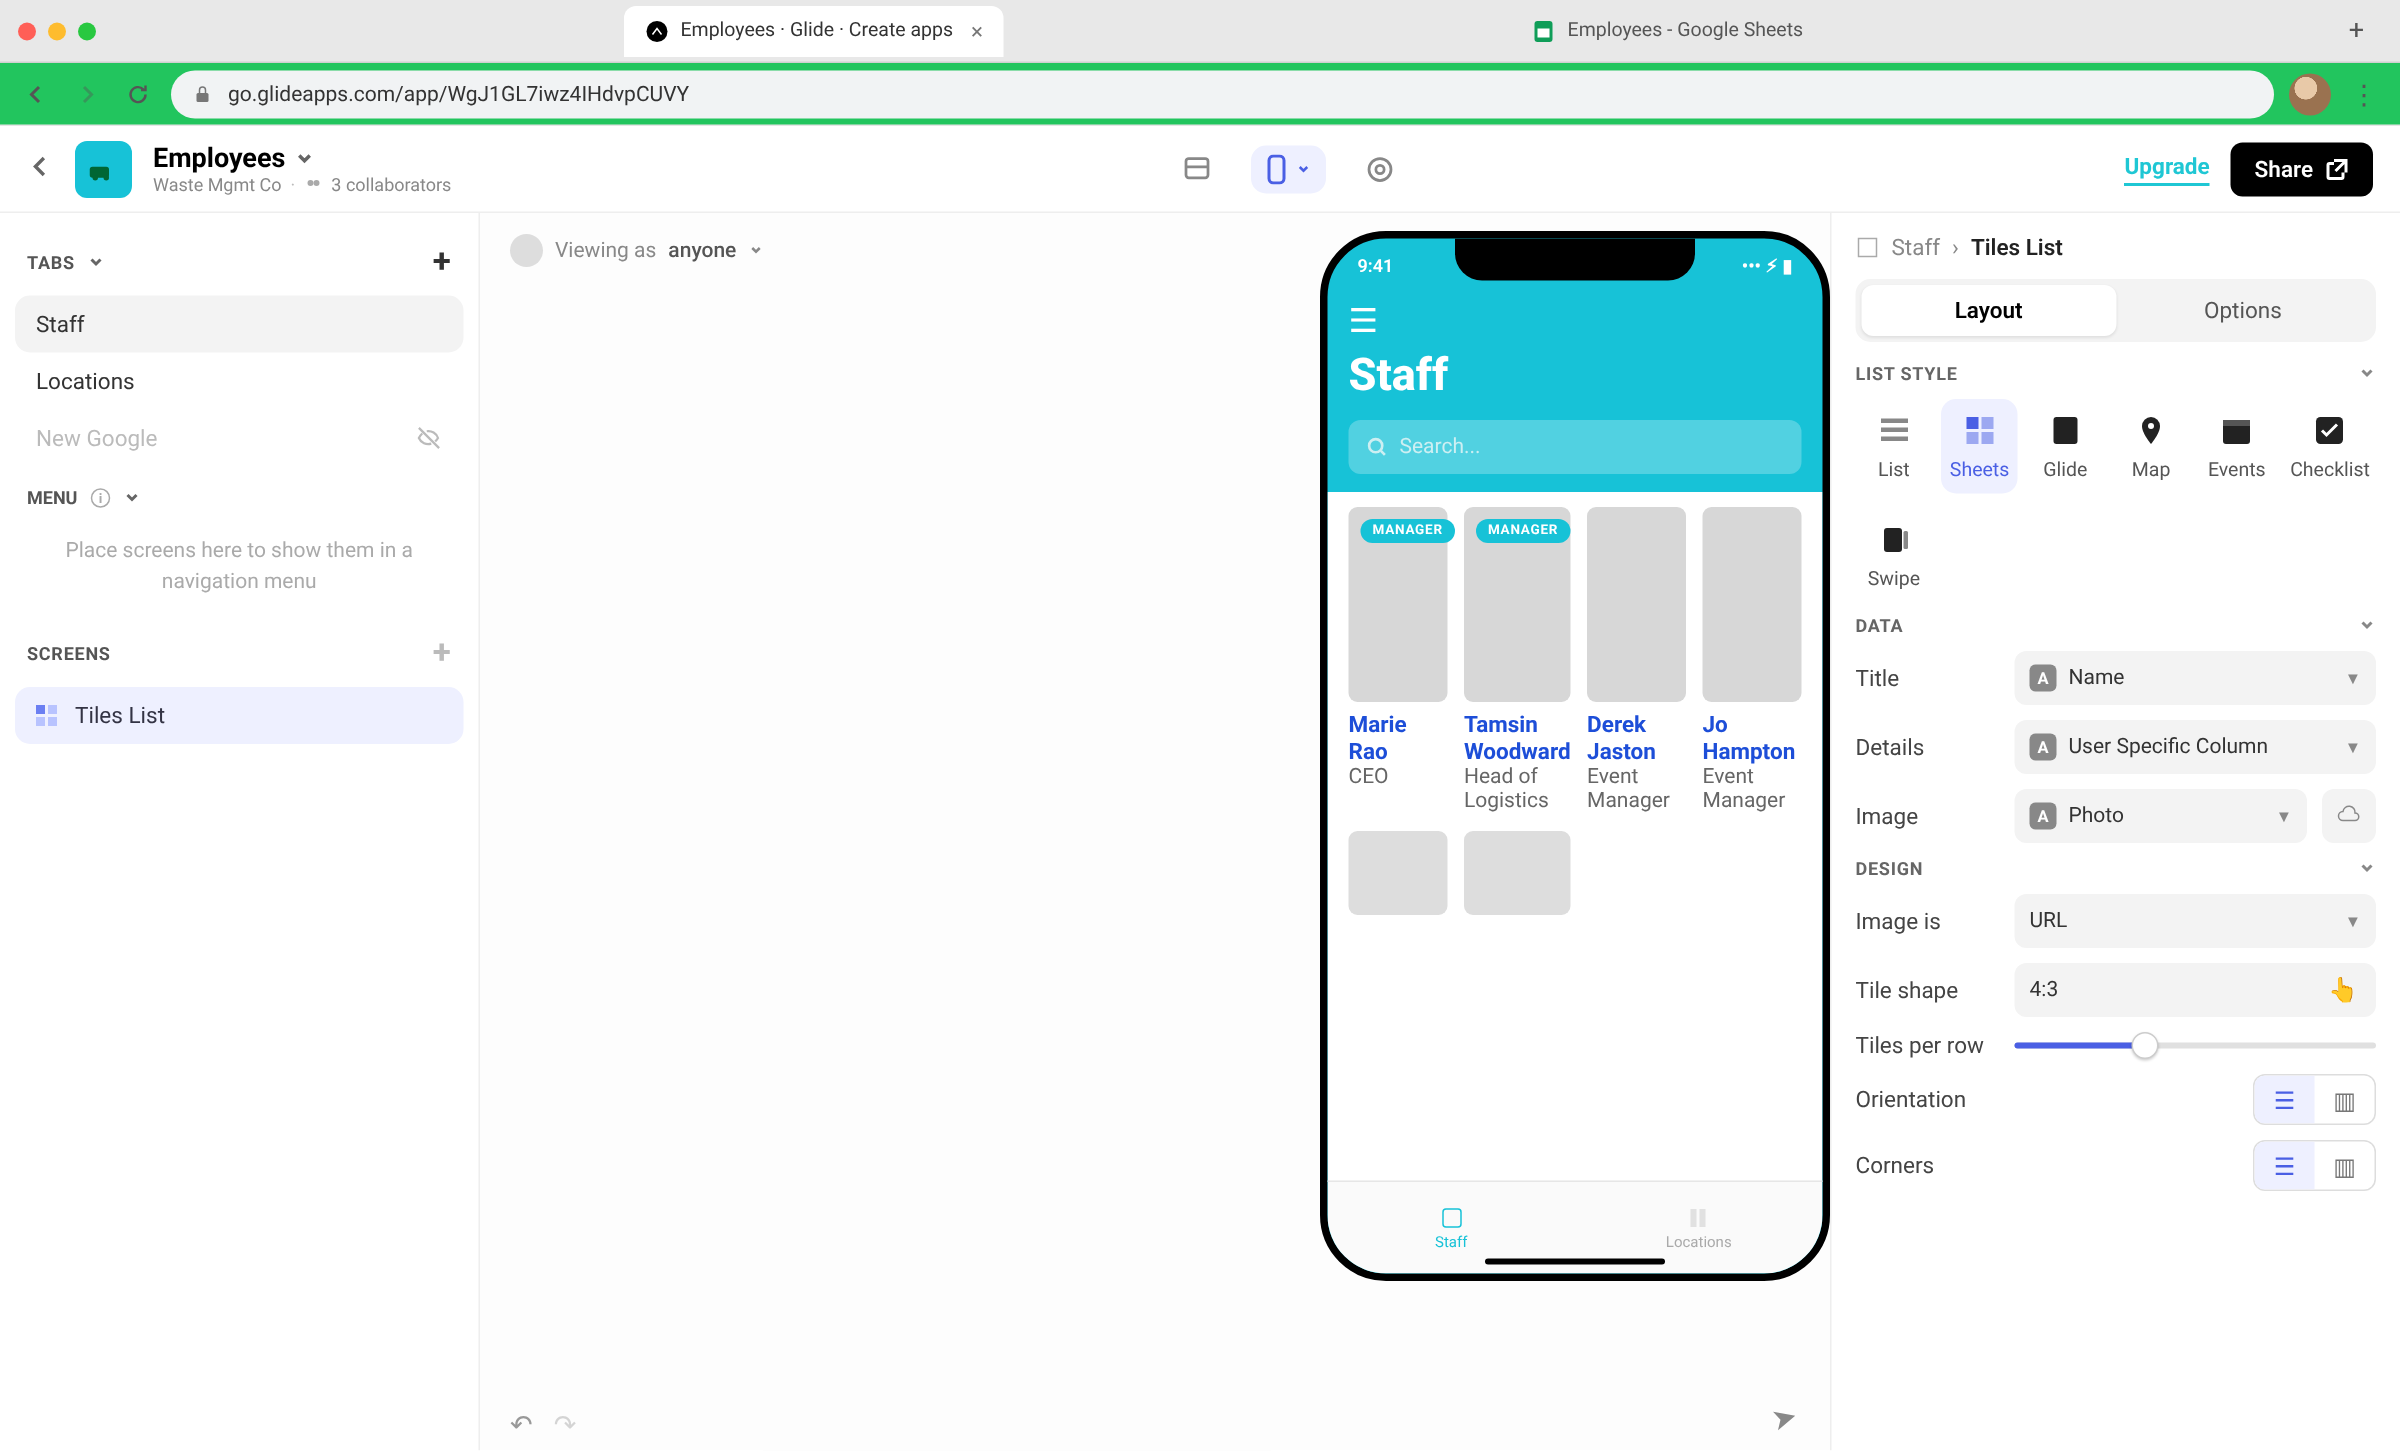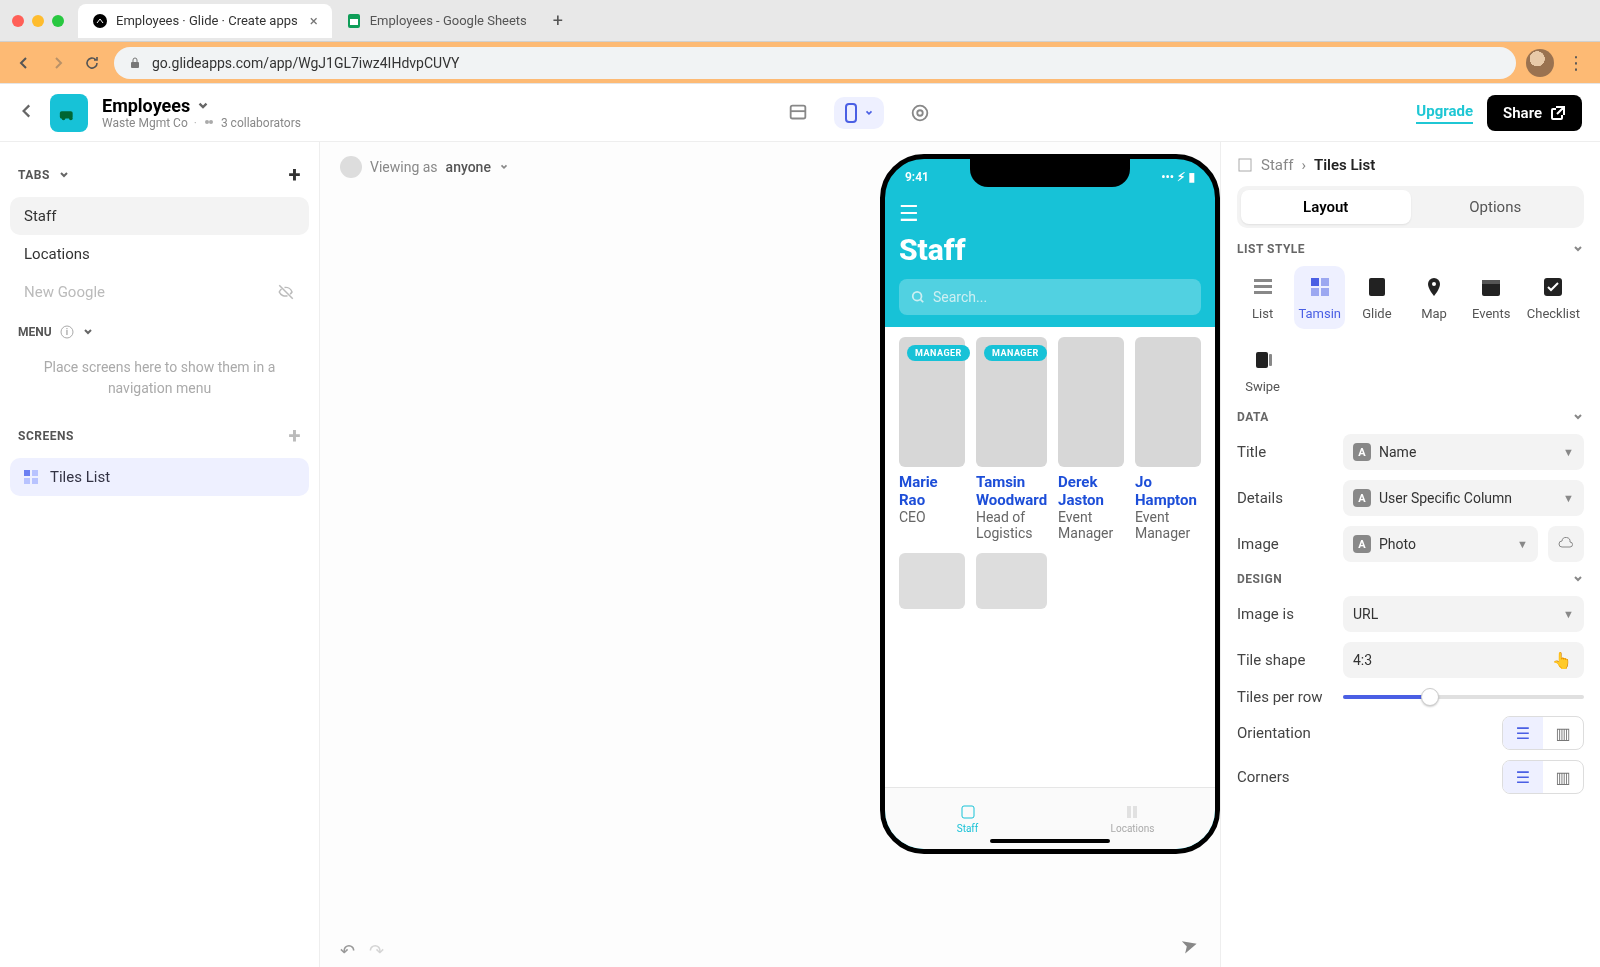--- a/index.html
+++ b/index.html
@@ -1,28 +1,28 @@
 <!DOCTYPE html>
 <html><head>
 <meta charset="utf-8">
 <style>
 * { margin:0; padding:0; box-sizing:border-box; font-family:-apple-system,BlinkMacSystemFont,"Segoe UI",Roboto,sans-serif; }
 body { background:#fff; width:1600px; height:967px; overflow:hidden; }
 
 
-.chrome-top { height:42px; background:#e8e8e8; display:flex; align-items:center; padding:0 12px; border-bottom:1px solid #d0d0d0; }
+.chrome-top { height:42px; background:#e8e8e8; display:flex; align-items:center; padding:0 12px; border-bottom:1px solid #d0d0d0;justify-content:space-between; }
 .traffic { display:flex; gap:8px; margin-right:14px; }
 .traffic span { width:12px; height:12px; border-radius:50%; }
 .traffic .r{background:#ff5f57}.traffic .y{background:#febc2e}.traffic .g{background:#28c840}
 .tab { background:#fff; border-radius:8px 8px 0 0; padding:8px 14px; display:flex; align-items:center; gap:8px; font-size:13px; color:#333; max-width:260px; }
 .tab.inactive{ background:transparent; color:#555; }
 .tab svg,.tab .favicon{width:16px;height:16px;flex-shrink:0}
 .tab .close{color:#777;cursor:pointer;font-size:15px;margin-left:4px}
 .addtab{padding:8px 12px;color:#555;font-size:18px;cursor:pointer}
-.chrome-url { height:42px; background:#fdba74; display:flex; align-items:center; padding:6px 12px; gap:10px; border-bottom:1px solid #e5e5e5;}
+.chrome-url { height:42px; background:#22c55e; display:flex; align-items:center; padding:6px 12px; gap:10px; border-bottom:1px solid #e5e5e5;}
 .navbtn{width:24px;height:24px;display:flex;align-items:center;justify-content:center;color:#555;border-radius:50%}
 .urlbar{flex:1;background:#f1f3f4;border-radius:20px;height:32px;display:flex;align-items:center;padding:0 14px;font-size:14px;color:#333;gap:10px}
 .avatar{width:28px;height:28px;border-radius:50%;background:#ddd center/cover}
 .menu-dots{width:24px;text-align:center;color:#555;font-size:18px}
 
 
 .app-header{height:58px;border-bottom:1px solid #eee;display:flex;align-items:center;padding:0 18px;gap:14px}
 .back-chev{color:#666}
 .app-logo{width:38px;height:38px;background:#17c2d7;border-radius:8px;display:flex;align-items:center;justify-content:center;color:#000}
 .app-title-wrap{flex:0 0 auto}
@@ -392,21 +392,21 @@
         </div>
         <div class="style-opt active">
           <div class="ico">
             <svg width="24" height="24" viewBox="0 0 24 24">
               <rect x="3" y="3" width="8" height="8" fill="currentColor"></rect>
               <rect x="13" y="3" width="8" height="8" fill="currentColor" opacity=".5"></rect>
               <rect x="3" y="13" width="8" height="8" fill="currentColor" opacity=".5"></rect>
               <rect x="13" y="13" width="8" height="8" fill="currentColor" opacity=".5"></rect>
             </svg>
           </div>
-          <span>Tamsin</span>
+          <span>Sheets</span>
         </div>
         <div class="style-opt">
           <div class="ico">
             <svg width="24" height="24" viewBox="0 0 24 24">
               <rect x="4" y="3" width="16" height="18" rx="2" fill="#222"></rect>
             </svg>
           </div>
           <span>Glide</span>
         </div>
         <div class="style-opt">

